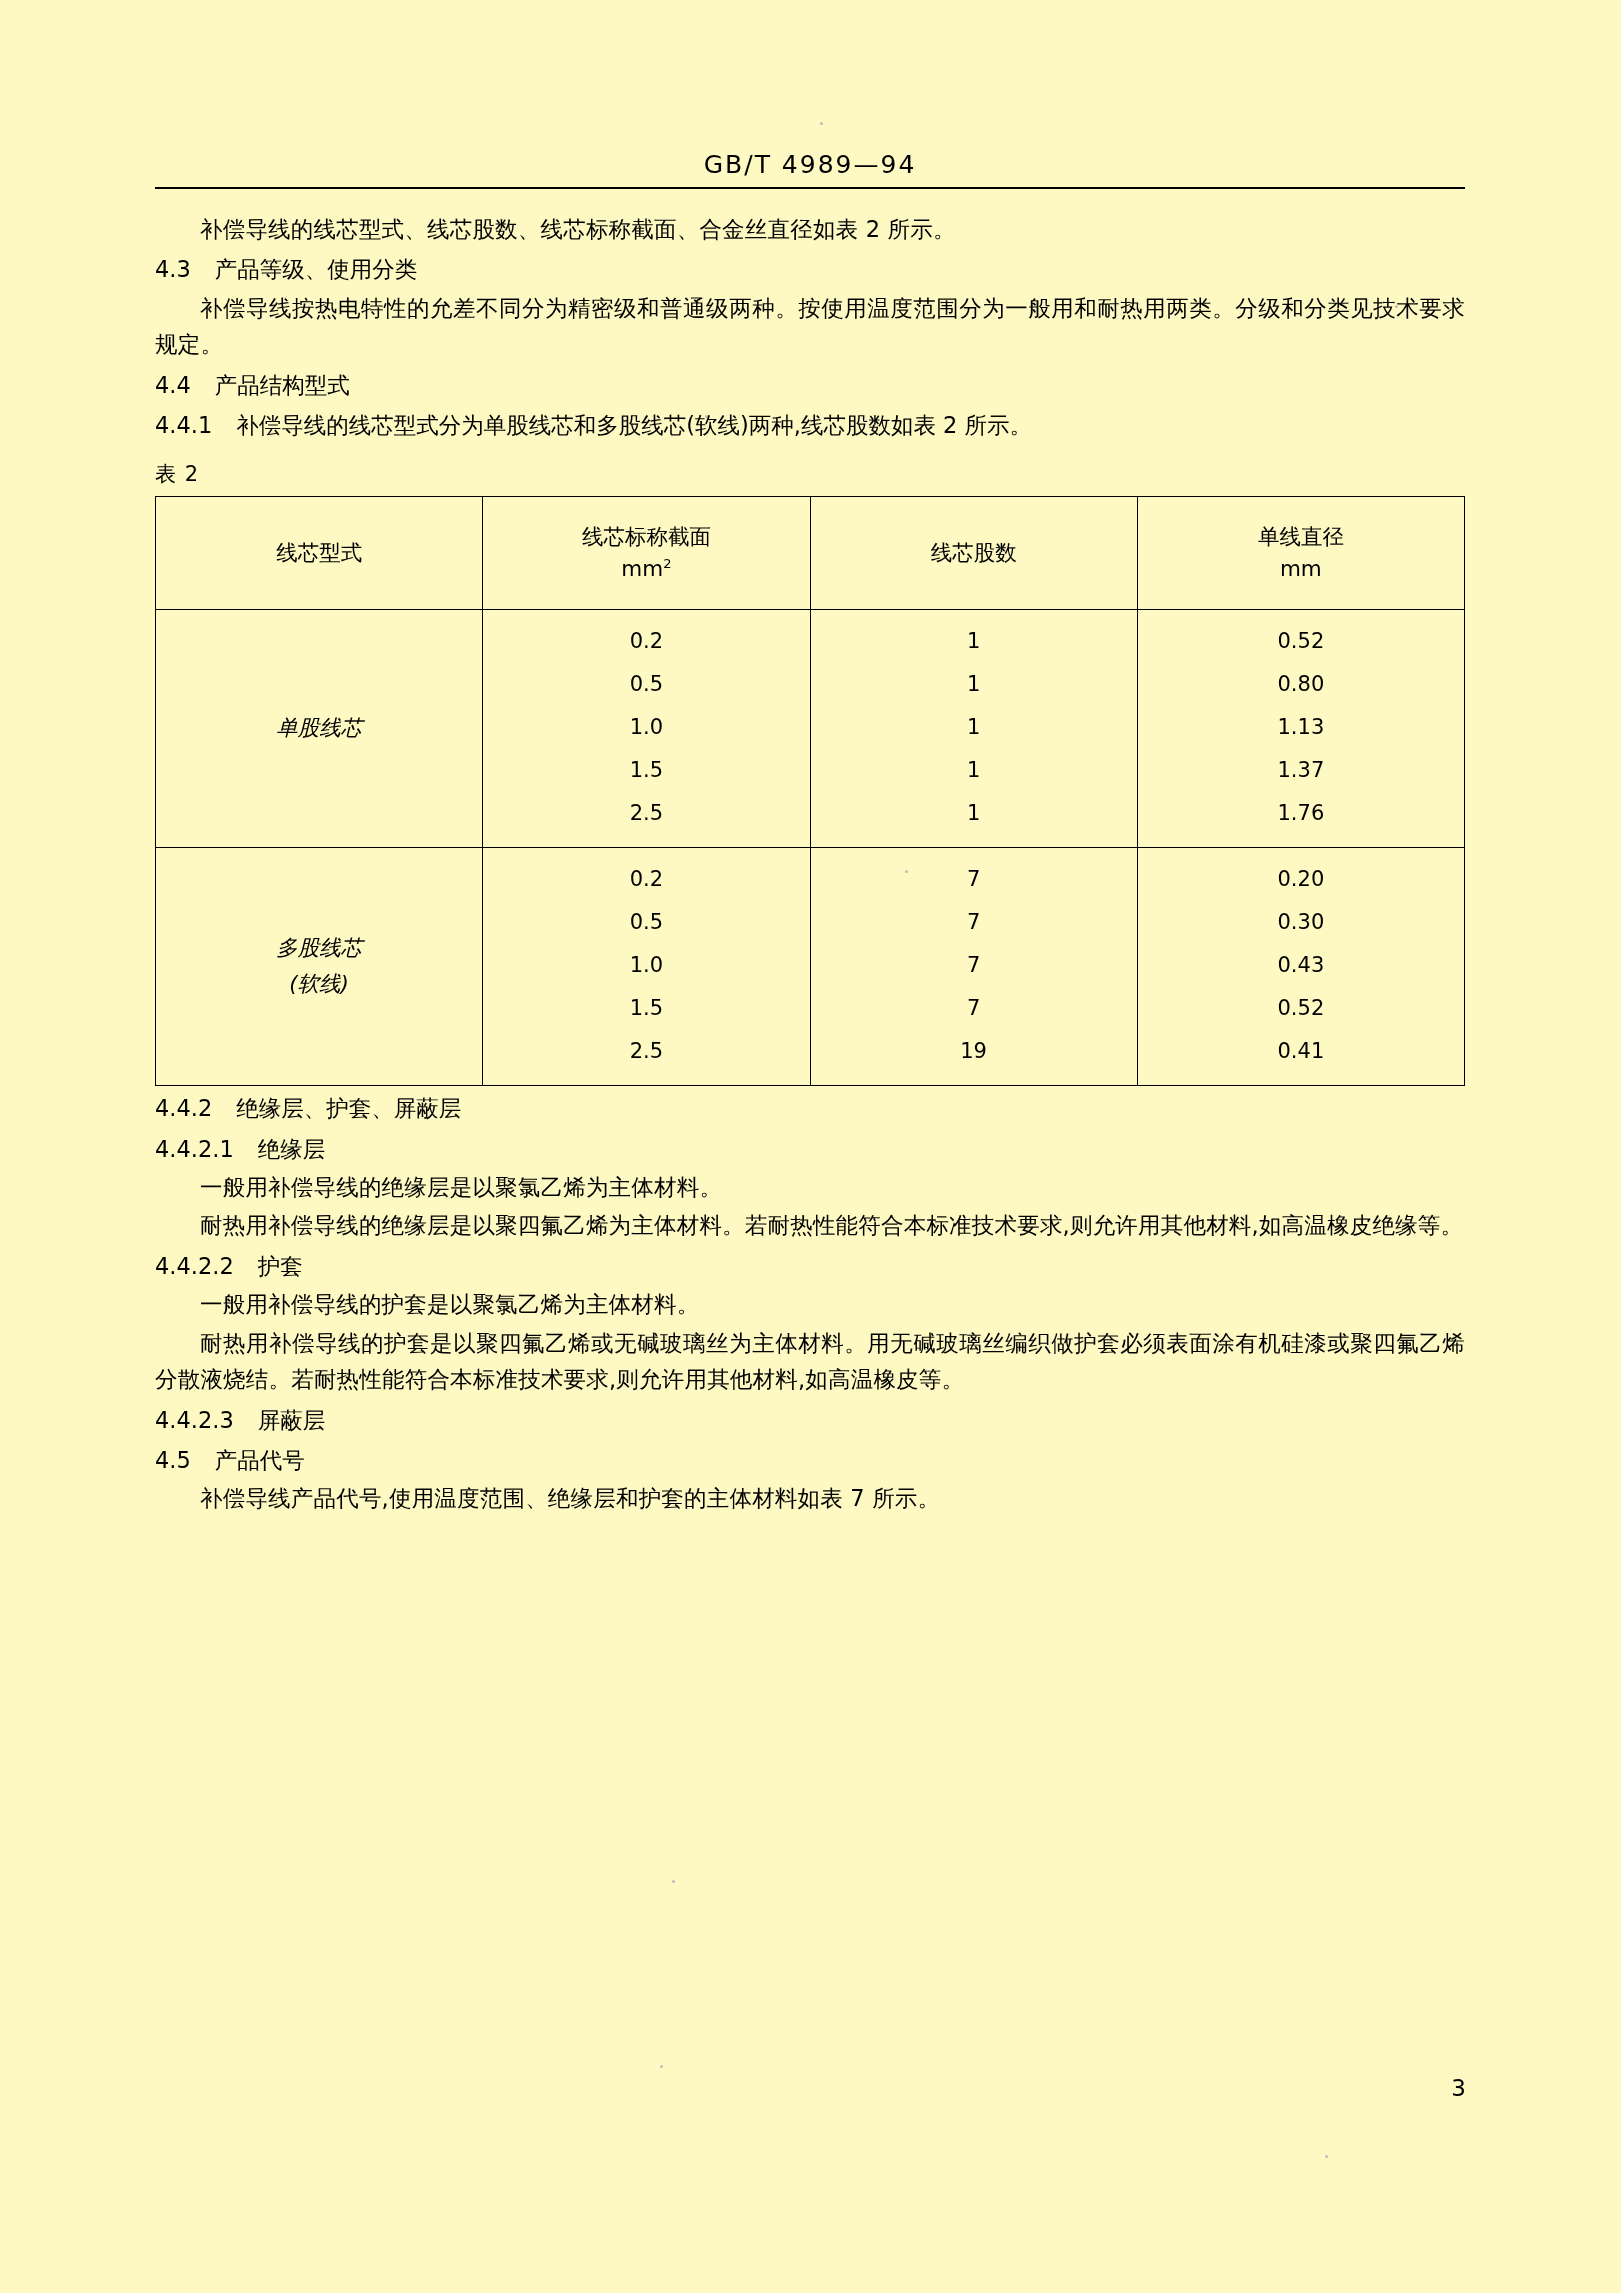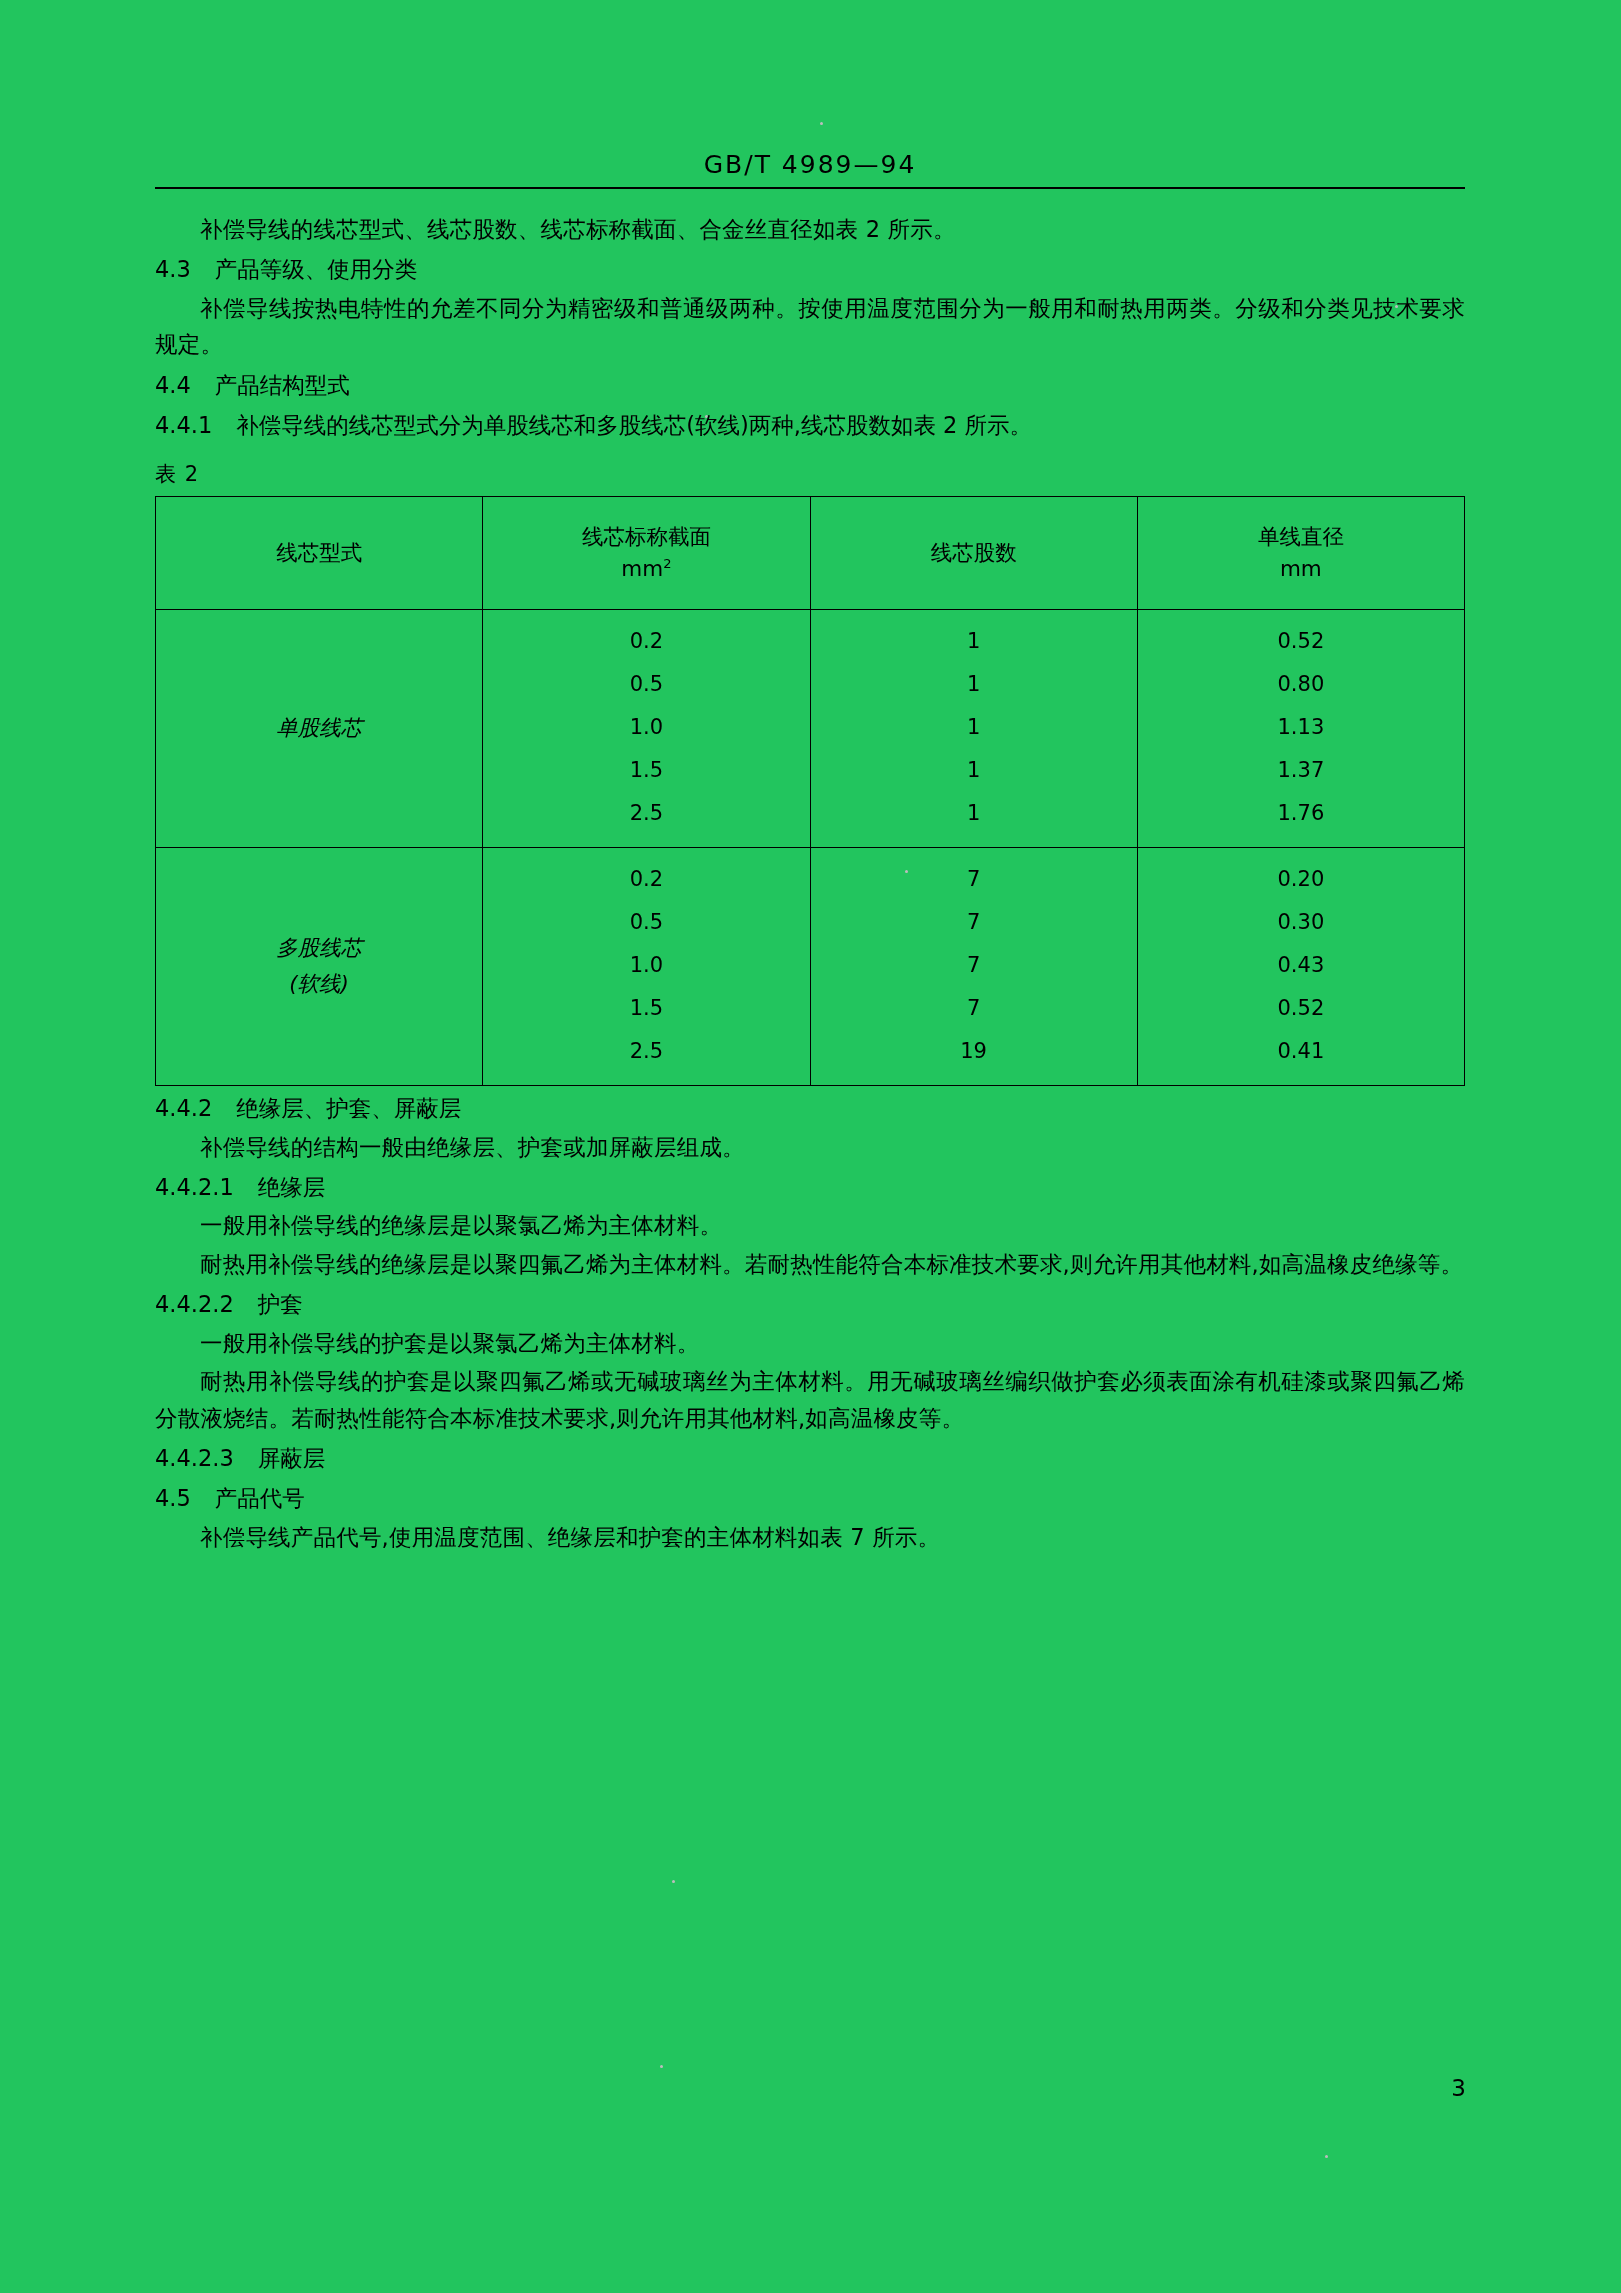--- a/index.html
+++ b/index.html
@@ -9,21 +9,21 @@
   }
   body {
     font-family: "DejaVu Sans", sans-serif;
     color: #000000;
   }
   .page {
     position: relative;
     width: 1621px;
     height: 2293px;
     margin: 0 auto;
-    background: #22c55e;
+    background: #fef9c3;
     overflow: hidden;
   }
   .content {
     position: absolute;
     left: 155px;
     top: 150px;
     width: 1310px;
   }
   .header-title {
     text-align: center;
@@ -227,21 +227,20 @@
               <div>0.41</div>
             </div>
           </td>
         </tr>
       </tbody>
     </table>
 
     <div class="sec-head after-table">
       <span class="sec-num">4.4.2</span><span class="sec-gap-m"></span><span>绝缘层、护套、屏蔽层</span>
     </div>
-    <p class="body-text indent-2">补偿导线的结构一般由绝缘层、护套或加屏蔽层组成。</p>
 
     <div class="sec-head">
       <span class="sec-num">4.4.2.1</span><span class="sec-gap-m"></span><span>绝缘层</span>
     </div>
     <p class="body-text indent-2">一般用补偿导线的绝缘层是以聚氯乙烯为主体材料。</p>
     <p class="body-text indent-2">耐热用补偿导线的绝缘层是以聚四氟乙烯为主体材料。若耐热性能符合本标准技术要求,则允许用其他材料,如高温橡皮绝缘等。</p>
 
     <div class="sec-head">
       <span class="sec-num">4.4.2.2</span><span class="sec-gap-m"></span><span>护套</span>
     </div>

